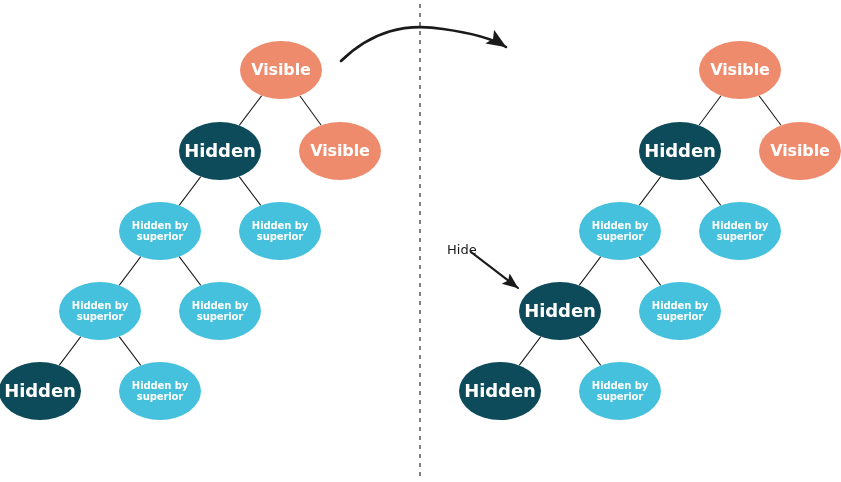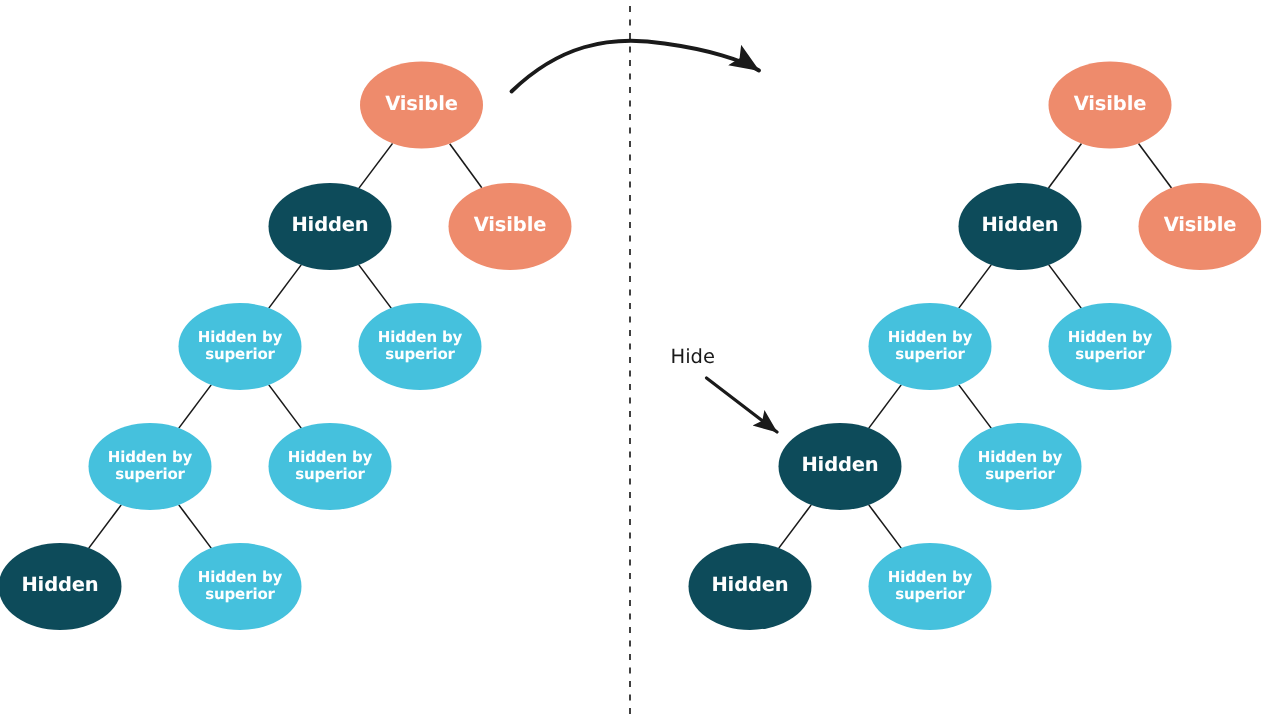--- a/index.html
+++ b/index.html
@@ -37,22 +37,22 @@
     font-weight: bold;
     line-height: 1.12;
     box-sizing: border-box;
     letter-spacing: -0.1px;
   }
   .node-label {
     display: block;
     padding: 0 4px;
     white-space: pre-line;
   }
-  .n-visible { font-size: 13px; text-align: center; }
-  .n-hidden  { font-size: 13px; align-items: center; }
+  .n-visible { font-size: 16px; text-align: center; }
+  .n-hidden  { font-size: 18px; align-items: center; }
   .n-hidsup  { font-size: 10px; }
   .annot-text {
     position: absolute;
     font-family: "DejaVu Sans", "Liberation Sans", sans-serif;
     font-size: 13px;
     font-weight: normal;
     color: #1a1a1a;
     white-space: nowrap;
   }
 </style>
@@ -87,21 +87,21 @@
       </marker>
     </defs>
 
     <line x1="420" y1="4" x2="420" y2="478" stroke="#1a1a1a" stroke-width="1.1" stroke-dasharray="4 5"></line>
 
     <path d="M341,61 C372,31 405,23 443,29 C472,33 495,40 506,47" fill="none" stroke="#1a1a1a" stroke-width="2.6" stroke-linecap="round" marker-end="url(#arrowhead)"></path>
 
     <path d="M471,252 L518,288" fill="none" stroke="#1a1a1a" stroke-width="2.1" stroke-linecap="round" marker-end="url(#arrowhead)"></path>
   </svg>
 
-  <div class="annot-text" style="left:447px; top:231px;">Hide</div>
+  <div class="annot-text" style="left:447px; top:242px;">Hide</div>
 
   <div id="nodes-left">
       <div class="node n-visible" style="left: 240px; top: 41px; width: 82px; height: 58px; background: rgb(238, 139, 108);">
         <span class="node-label">Visible</span>
       </div>
       <div class="node n-hidden" style="left: 179px; top: 122px; width: 82px; height: 58px; background: rgb(13, 75, 90);">
         <span class="node-label">Hidden</span>
       </div>
       <div class="node n-visible" style="left: 299px; top: 122px; width: 82px; height: 58px; background: rgb(238, 139, 108);">
         <span class="node-label">Visible</span>

